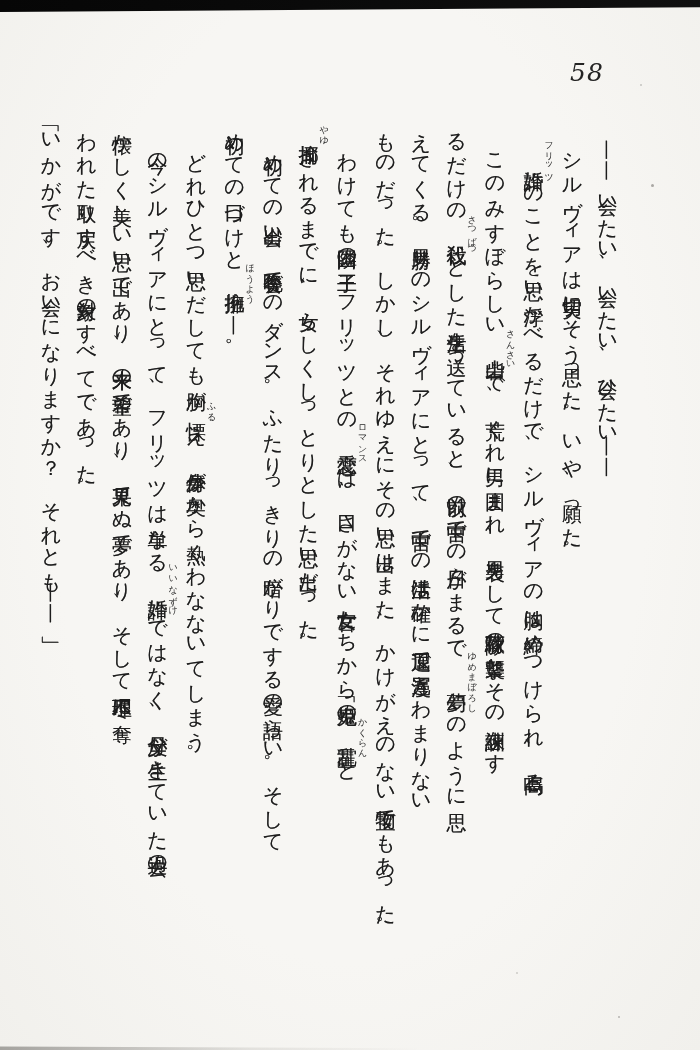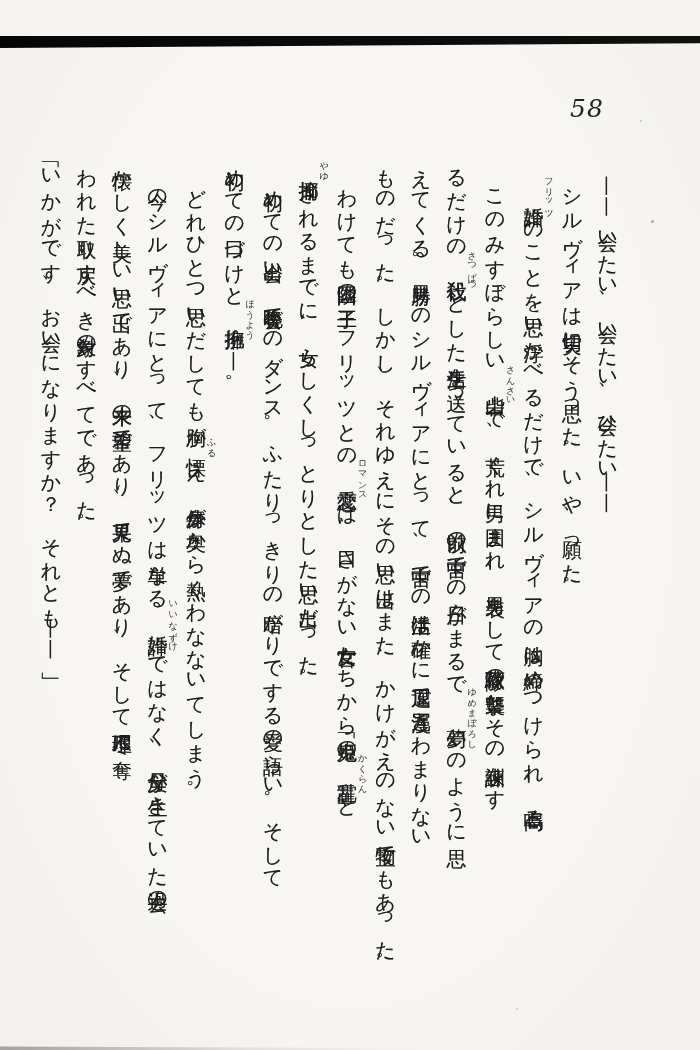--- a/index.html
+++ b/index.html
@@ -14,21 +14,20 @@
     position: relative;
     font-family: "DejaVu Serif", serif;
     color: #1e1e1e;
   }
   
   .page {
     position: absolute;
     inset: 0;
     background:
       radial-gradient(ellipse at 50% 45%, #f7f6f3 60%, #f1f0ec 100%);
-    margin-top: 36px;
   }
   
   .scan-border-top {
     position: absolute;
     top: 0; left: 0;
     width: 700px; height: 13px;
     background: linear-gradient(to right, #060606, #0b0b0b 55%, #101010);
     clip-path: polygon(0 0, 100% 0, 100% 55%, 0 92%);
     box-shadow: 0 2px 4px rgba(40,40,40,0.25);
   }

